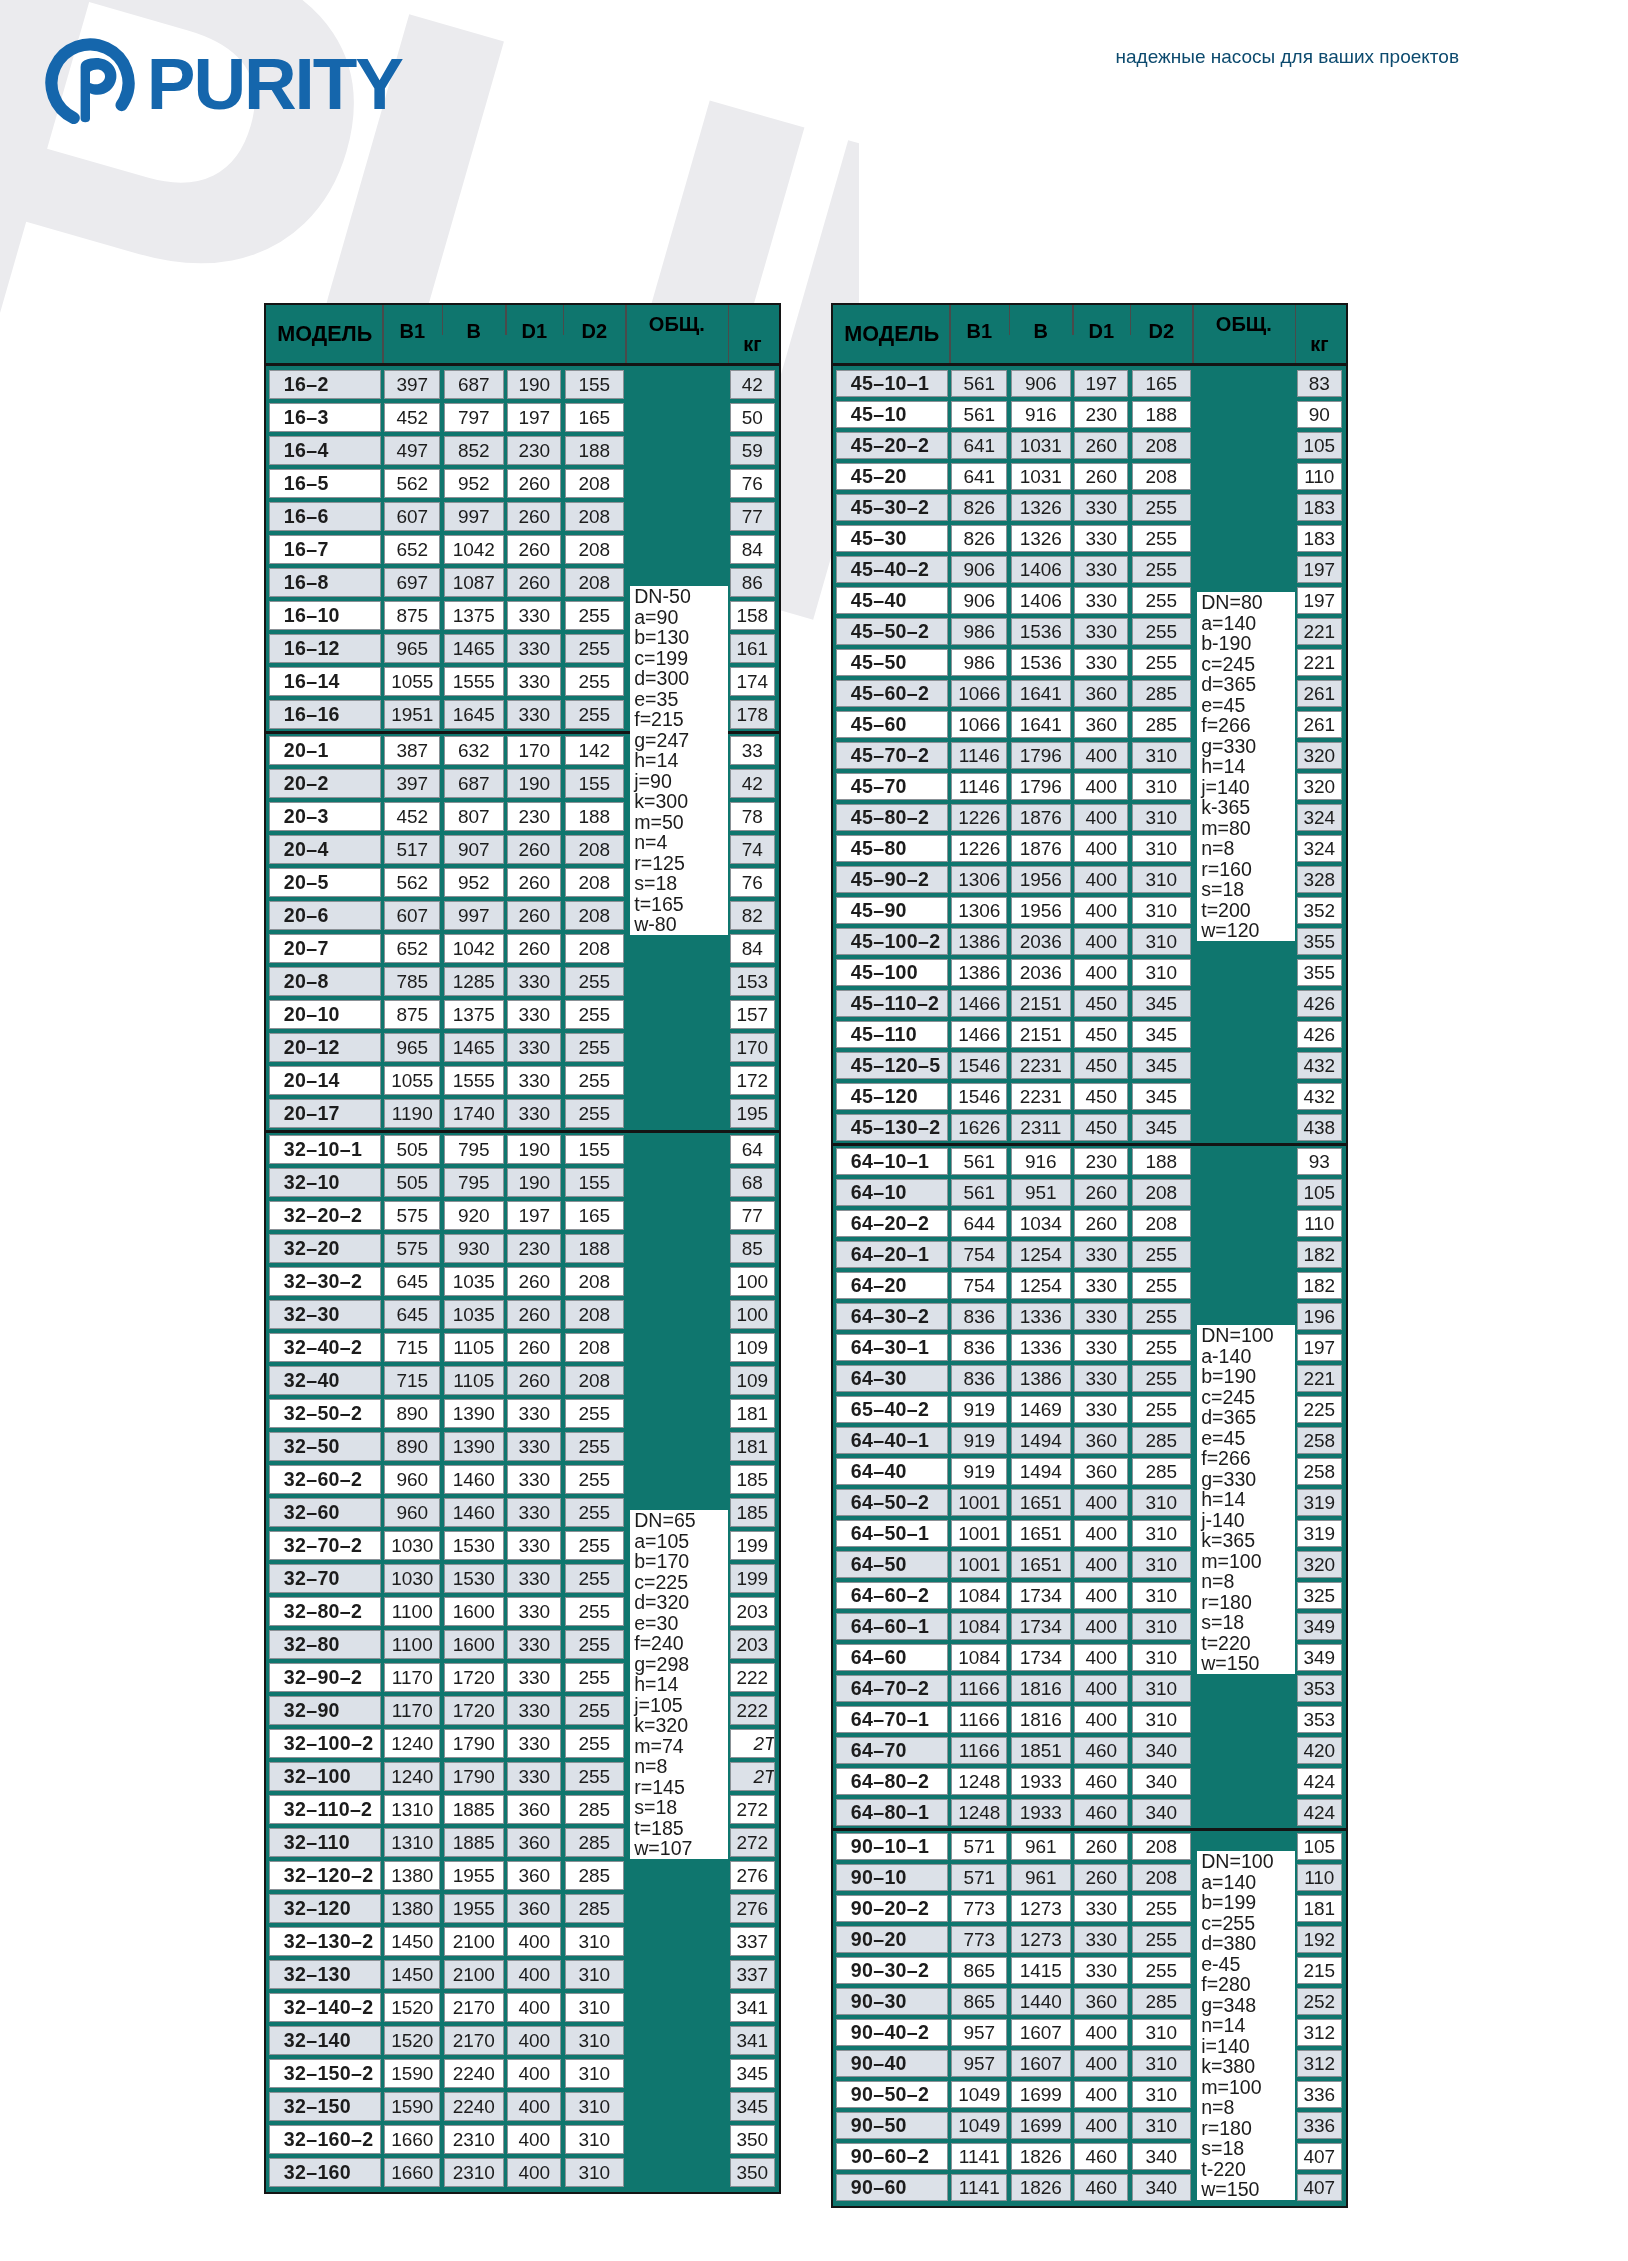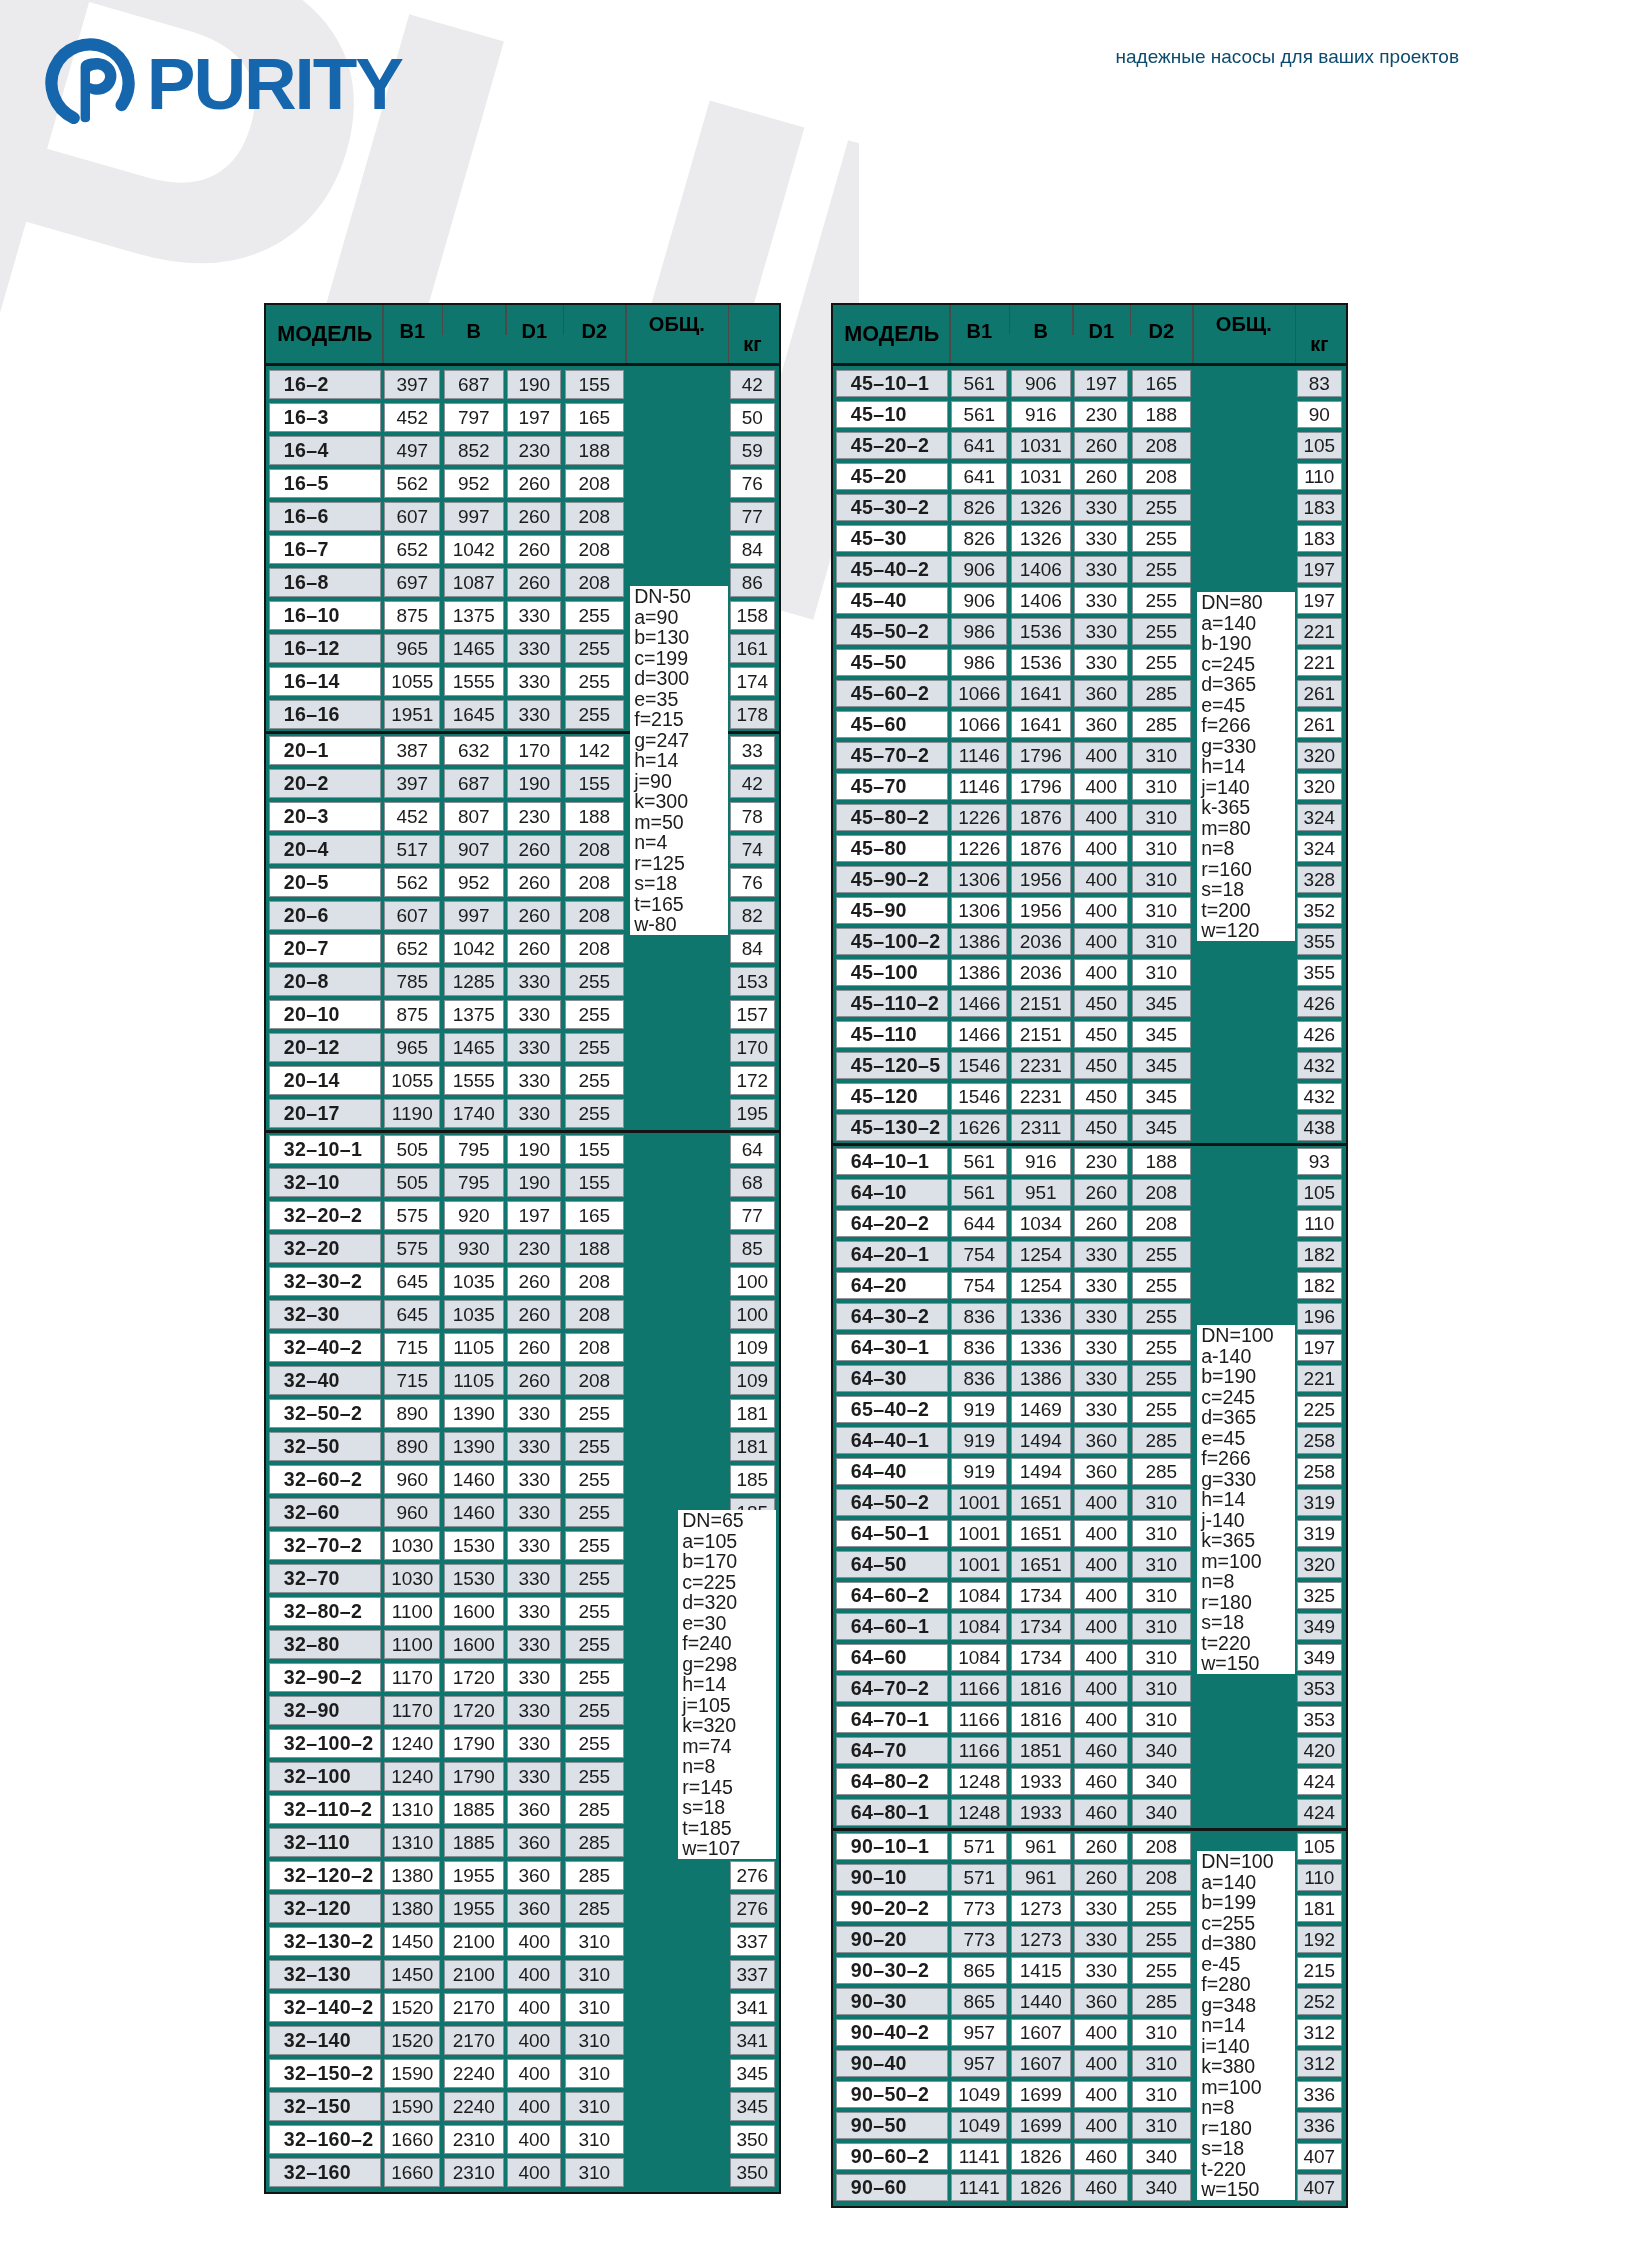--- a/index.html
+++ b/index.html
@@ -608,21 +608,21 @@
       <div>h=14</div>
       <div>j=90</div>
       <div>k=300</div>
       <div>m=50</div>
       <div>n=4</div>
       <div>r=125</div>
       <div>s=18</div>
       <div>t=165</div>
       <div>w-80</div>
     </div>
-    <div class="noteblock" style="top: 1205px; margin-left: 48px;">
+    <div class="noteblock" style="top: 1205px;">
       <div>DN=65</div>
       <div>a=105</div>
       <div>b=170</div>
       <div>c=225</div>
       <div>d=320</div>
       <div>e=30</div>
       <div>f=240</div>
       <div>g=298</div>
       <div>h=14</div>
       <div>j=105</div>

